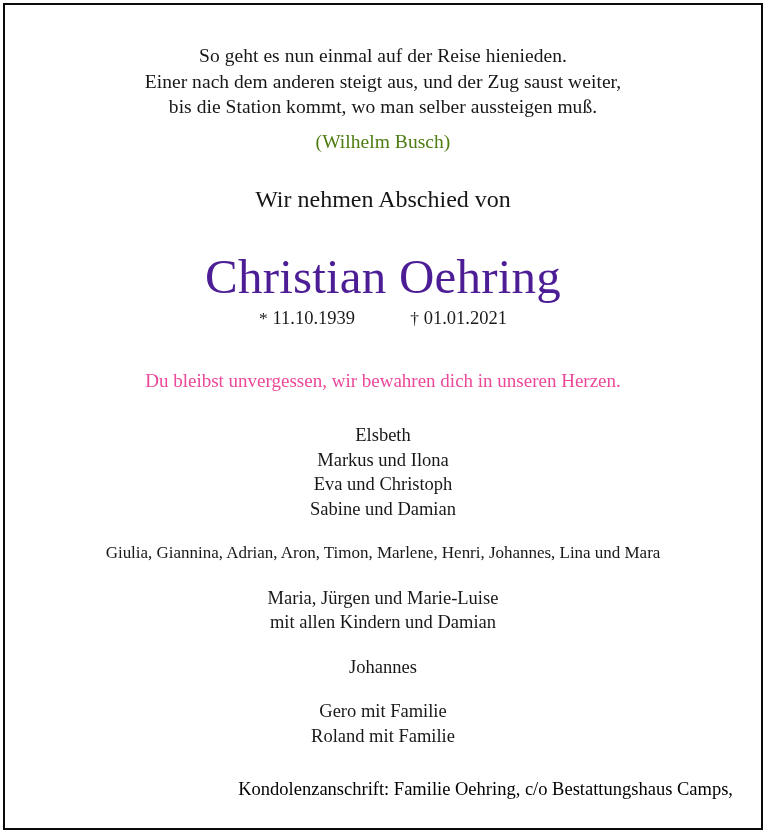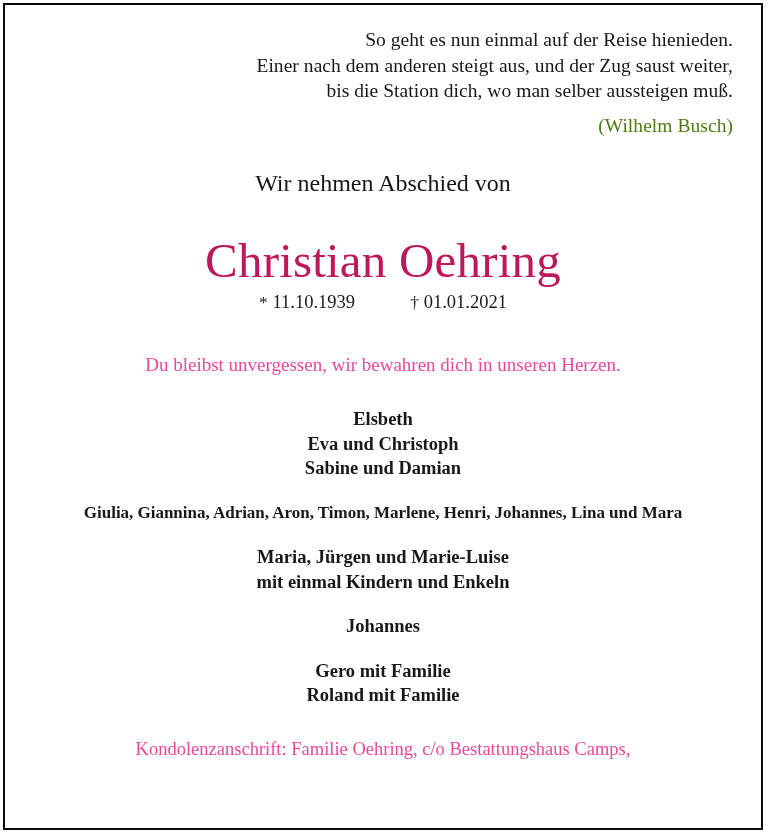--- a/index.html
+++ b/index.html
@@ -39,23 +39,22 @@
   }
 
   .line {
     display: block;
     color: #171717;
     white-space: nowrap;
   }
 
   
   .quote {
-    margin: 0;
+    margin: 16px;
     padding: 0;
-    text-align: right;
   }
   .quote .line {
     font-size: 19.5px;
     line-height: 25.5px;
     letter-spacing: 0.05px;
   }
   .quote-attribution {
     font-size: 15.5px;
     line-height: 21px;
     margin-top: 9px;
@@ -70,21 +69,21 @@
     color: #161616;
   }
 
   
   .deceased-name {
     font-size: 49px;
     line-height: 56px;
     margin-top: 38px;
     font-weight: normal;
     letter-spacing: 0.2px;
-    color: #be185d;
+    color: #4c1d95;
   }
 
   
   .life-dates {
     font-size: 18.5px;
     line-height: 22px;
     margin-top: 2px;
     color: #1a1a1a;
   }
   .life-dates .date-gap {
@@ -102,21 +101,20 @@
     margin-top: 40px;
     color: #ec4899;
   }
 
   
   .mourners {
     margin-top: 30px;
   }
   .mourner-group {
     margin-bottom: 20px;
-    font-weight: bold;
   }
   .mourner-group:last-child {
     margin-bottom: 0;
   }
   .mourner-group .line {
     font-size: 18.5px;
     line-height: 24.5px;
     color: #181818;
   }
   .mourner-group.wide .line {
@@ -124,33 +122,34 @@
     letter-spacing: -0.02px;
   }
 
   
   .closing {
     margin-top: 29px;
   }
   .closing .line {
     font-size: 18.5px;
     line-height: 25px;
-    color: #ec4899;
+    color: #000000;
+    text-align: right;
   }
 </style>
 </head>
 <body>
 
 <div class="notice-frame">
   <div class="notice-body">
 
     <div class="quote">
       <span class="line">So geht es nun einmal auf der Reise hienieden.</span>
       <span class="line">Einer nach dem anderen steigt aus, und der Zug saust weiter,</span>
-      <span class="line">bis die Station dich, wo man selber aussteigen muß.</span>
+      <span class="line">bis die Station kommt, wo man selber aussteigen muß.</span>
       <span class="line quote-attribution">(Wilhelm Busch)</span>
     </div>
 
     <span class="line farewell">Wir nehmen Abschied von</span>
 
     <span class="line deceased-name">Christian Oehring</span>
 
     <div class="line life-dates">
       <span class="symbol">*</span>
       <span>11.10.1939</span>
@@ -158,31 +157,32 @@
       <span class="symbol">†</span>
       <span>01.01.2021</span>
     </div>
 
     <span class="line memorial">Du bleibst unvergessen, wir bewahren dich in unseren Herzen.</span>
 
     <div class="mourners">
 
       <div class="mourner-group">
         <span class="line">Elsbeth</span>
+        <span class="line">Markus und Ilona</span>
         <span class="line">Eva und Christoph</span>
         <span class="line">Sabine und Damian</span>
       </div>
 
       <div class="mourner-group wide">
         <span class="line">Giulia, Giannina, Adrian, Aron, Timon, Marlene, Henri, Johannes, Lina und Mara</span>
       </div>
 
       <div class="mourner-group">
         <span class="line">Maria, Jürgen und Marie-Luise</span>
-        <span class="line">mit einmal Kindern und Enkeln</span>
+        <span class="line">mit allen Kindern und Damian</span>
       </div>
 
       <div class="mourner-group">
         <span class="line">Johannes</span>
       </div>
 
       <div class="mourner-group">
         <span class="line">Gero mit Familie</span>
         <span class="line">Roland mit Familie</span>
       </div>

